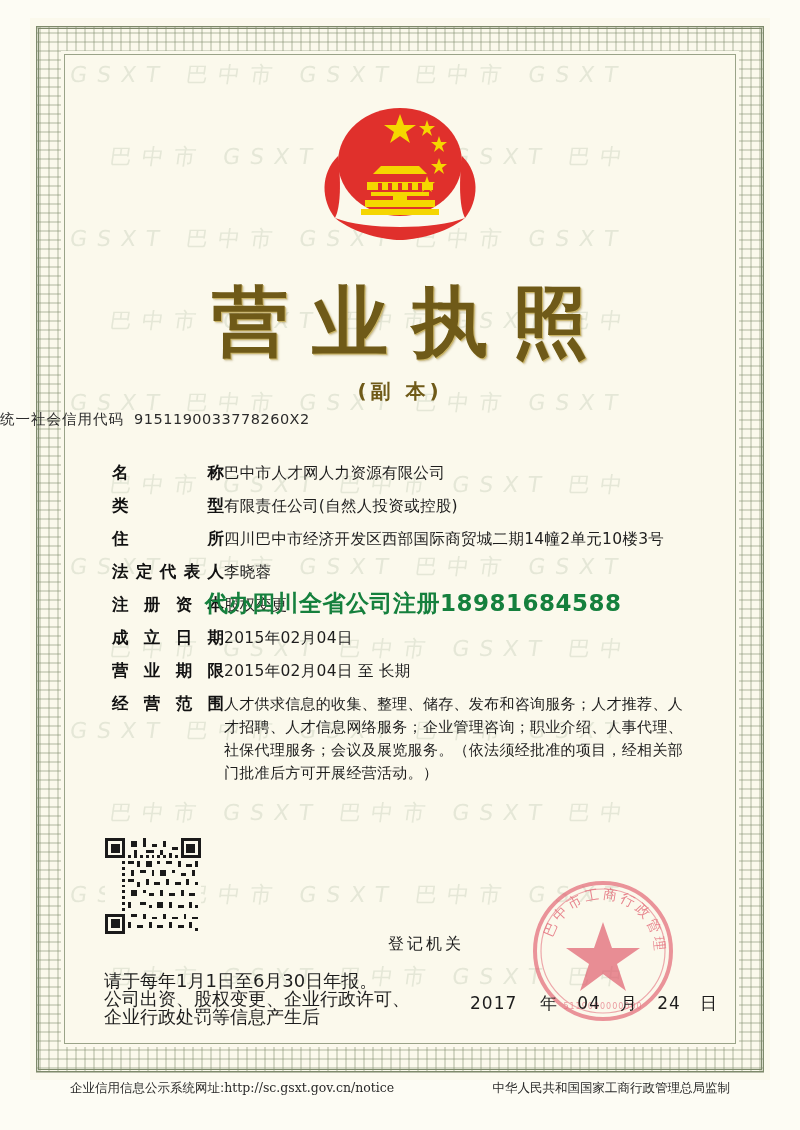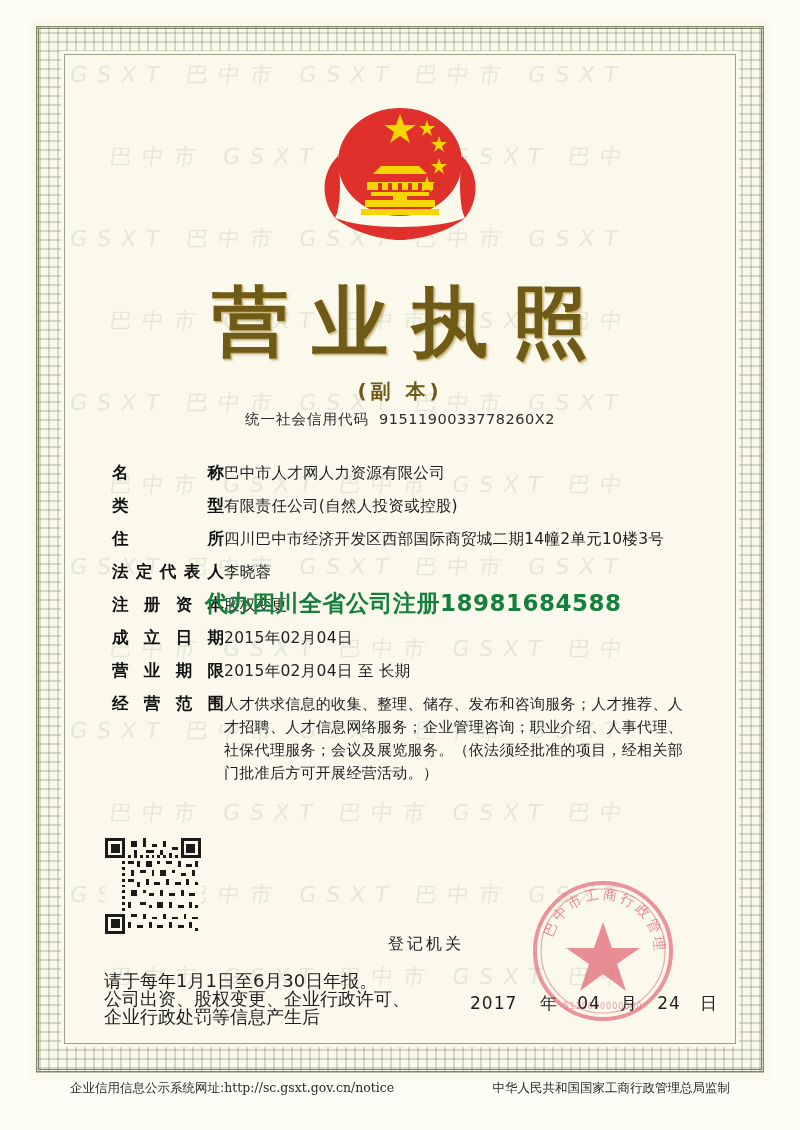--- a/index.html
+++ b/index.html
@@ -124,21 +124,20 @@
     font-size: 20px;
     letter-spacing: 4px;
     color: #6f5a18;
   }
 
   .credit-code {
     position: absolute;
     left: 0;
     right: 0;
     top: 410px;
-    text-align: center;
     font-family: "DejaVu Sans", sans-serif;
     font-size: 14.5px;
     color: #2b2b2b;
   }
   .credit-code .cc-label { letter-spacing: 1px; }
   .credit-code .cc-value { margin-left: 10px; letter-spacing: 0.5px; }
 
   
   .fields {
     position: absolute;

